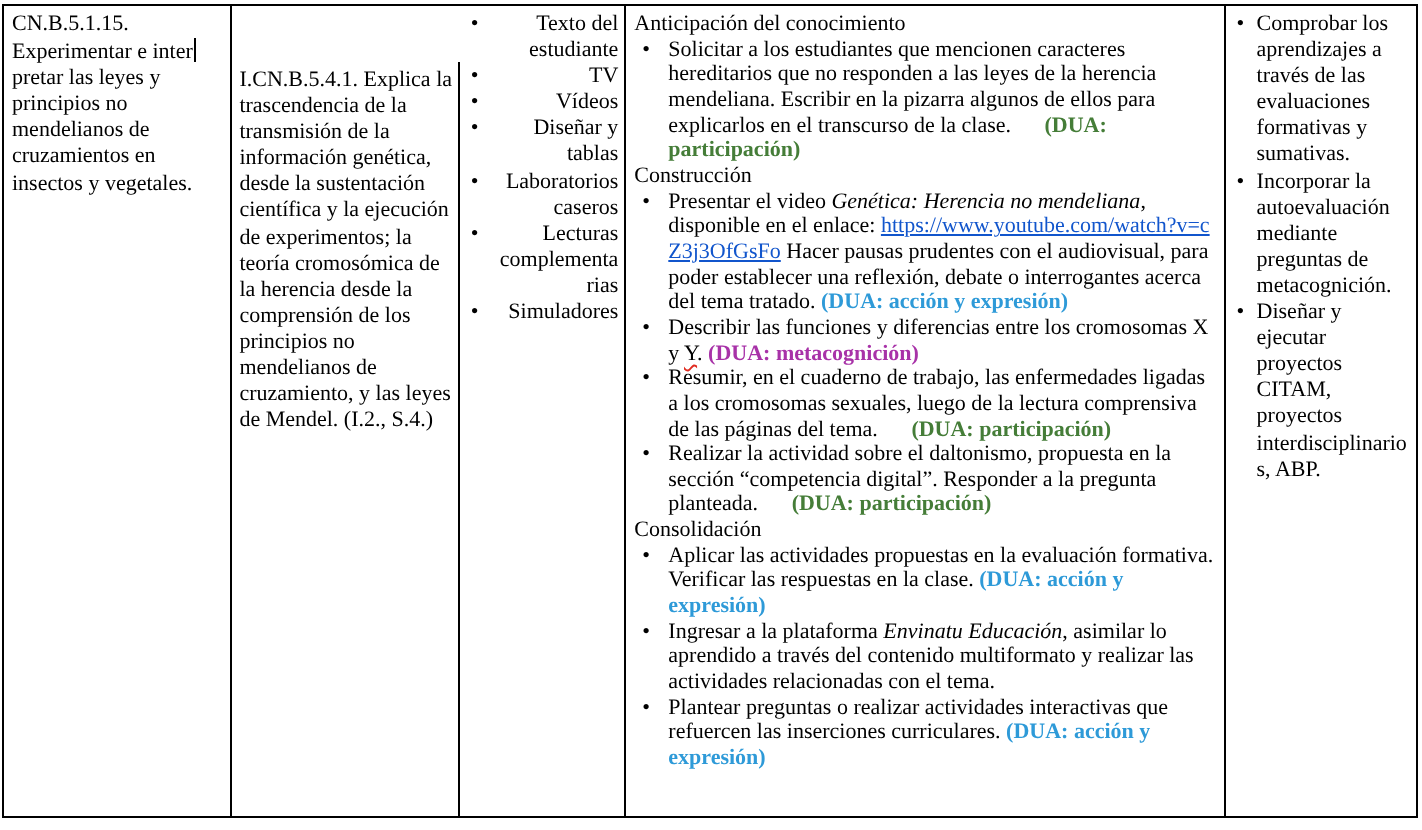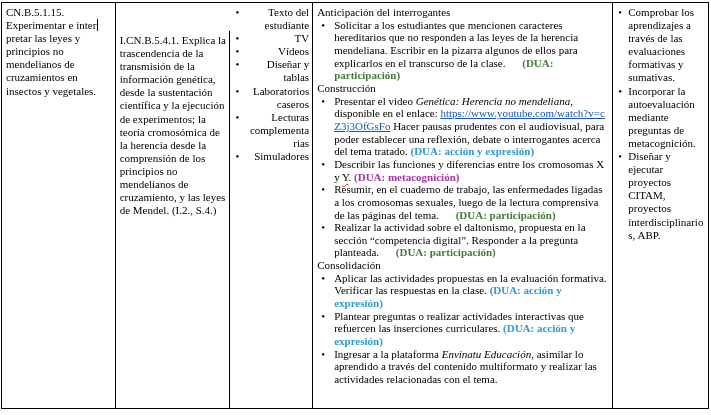--- a/index.html
+++ b/index.html
@@ -94,31 +94,31 @@
           <li>TV</li>
           <li>Vídeos</li>
           <li>Diseñar y tablas</li>
           <li>Laboratorios caseros</li>
           <li>Lecturas complementarias</li>
           <li>Simuladores</li>
         </ul>
     </div>
 
     <div class="cell c4" id="actividades-cell">
-        <div class="blk-heading">Anticipación del interrogantes</div>
+        <div class="blk-heading">Anticipación del conocimiento</div>
         <div class="blk-bullet"><span class="seg-plain">Solicitar a los estudiantes que mencionen caracteres hereditarios que no responden a las leyes de la herencia mendeliana. Escribir en la pizarra algunos de ellos para explicarlos en el transcurso de la clase. </span><span class="seg-green">(DUA: participación)</span></div>
         <div class="blk-heading">Construcción</div>
         <div class="blk-bullet"><span class="seg-plain">Presentar el video </span><span class="seg-italic">Genética: Herencia no mendeliana</span><span class="seg-plain">, disponible en el enlace: </span><a class="doc-link" href="#">https://www.youtube.com/watch?v=cZ3j3OfGsFo</a><span class="seg-plain"> Hacer pausas prudentes con el audiovisual, para poder establecer una reflexión, debate o interrogantes acerca del tema tratado. </span><span class="seg-blue">(DUA: acción y expresión)</span></div>
         <div class="blk-bullet"><span class="seg-plain">Describir las funciones y diferencias entre los cromosomas X y </span><span class="seg-squiggle">Y</span><span class="seg-plain">. </span><span class="seg-magenta">(DUA: metacognición)</span></div>
         <div class="blk-bullet"><span class="seg-plain">Resumir, en el cuaderno de trabajo, las enfermedades ligadas a los cromosomas sexuales, luego de la lectura comprensiva de las páginas del tema. </span><span class="seg-green">(DUA: participación)</span></div>
         <div class="blk-bullet"><span class="seg-plain">Realizar la actividad sobre el daltonismo, propuesta en la sección “competencia digital”. Responder a la pregunta planteada. </span><span class="seg-green">(DUA: participación)</span></div>
         <div class="blk-heading">Consolidación</div>
         <div class="blk-bullet"><span class="seg-plain">Aplicar las actividades propuestas en la evaluación formativa. Verificar las respuestas en la clase. </span><span class="seg-blue">(DUA: acción y expresión)</span></div>
+        <div class="blk-bullet"><span class="seg-plain">Ingresar a la plataforma </span><span class="seg-italic">Envinatu Educación</span><span class="seg-plain">, asimilar lo aprendido a través del contenido multiformato y realizar las actividades relacionadas con el tema.</span></div>
         <div class="blk-bullet"><span class="seg-plain">Plantear preguntas o realizar actividades interactivas que refuercen las inserciones curriculares. </span><span class="seg-blue">(DUA: acción y expresión)</span></div>
-        <div class="blk-bullet"><span class="seg-plain">Ingresar a la plataforma </span><span class="seg-italic">Envinatu Educación</span><span class="seg-plain">, asimilar lo aprendido a través del contenido multiformato y realizar las actividades relacionadas con el tema.</span></div>
       </div>
 
     <div class="cell c5">
       <ul class="dotlist" id="evaluacion-list">
           <li>Comprobar los aprendizajes a través de las evaluaciones formativas y sumativas.</li>
           <li>Incorporar la autoevaluación mediante preguntas de metacognición.</li>
           <li>Diseñar y ejecutar proyectos CITAM, proyectos interdisciplinarios, ABP.</li>
         </ul>
     </div>
 

